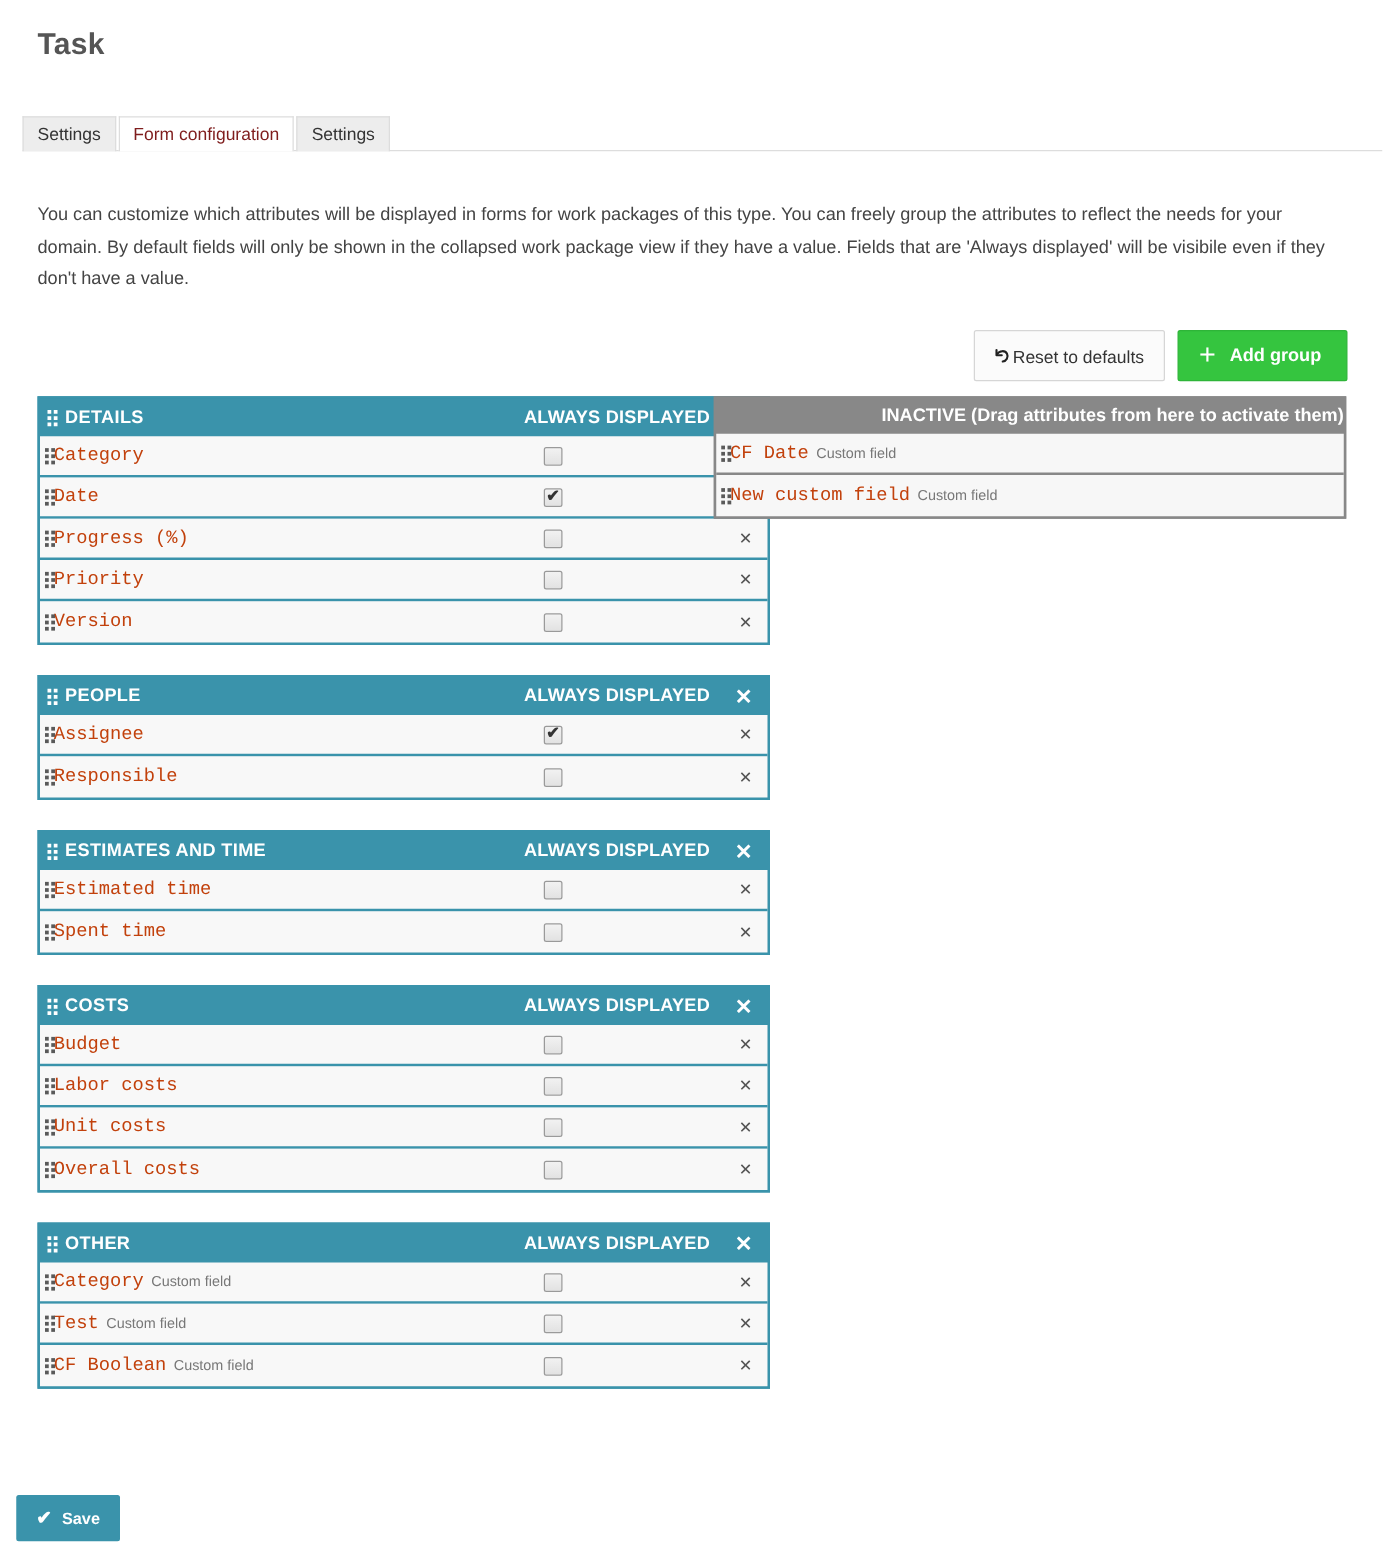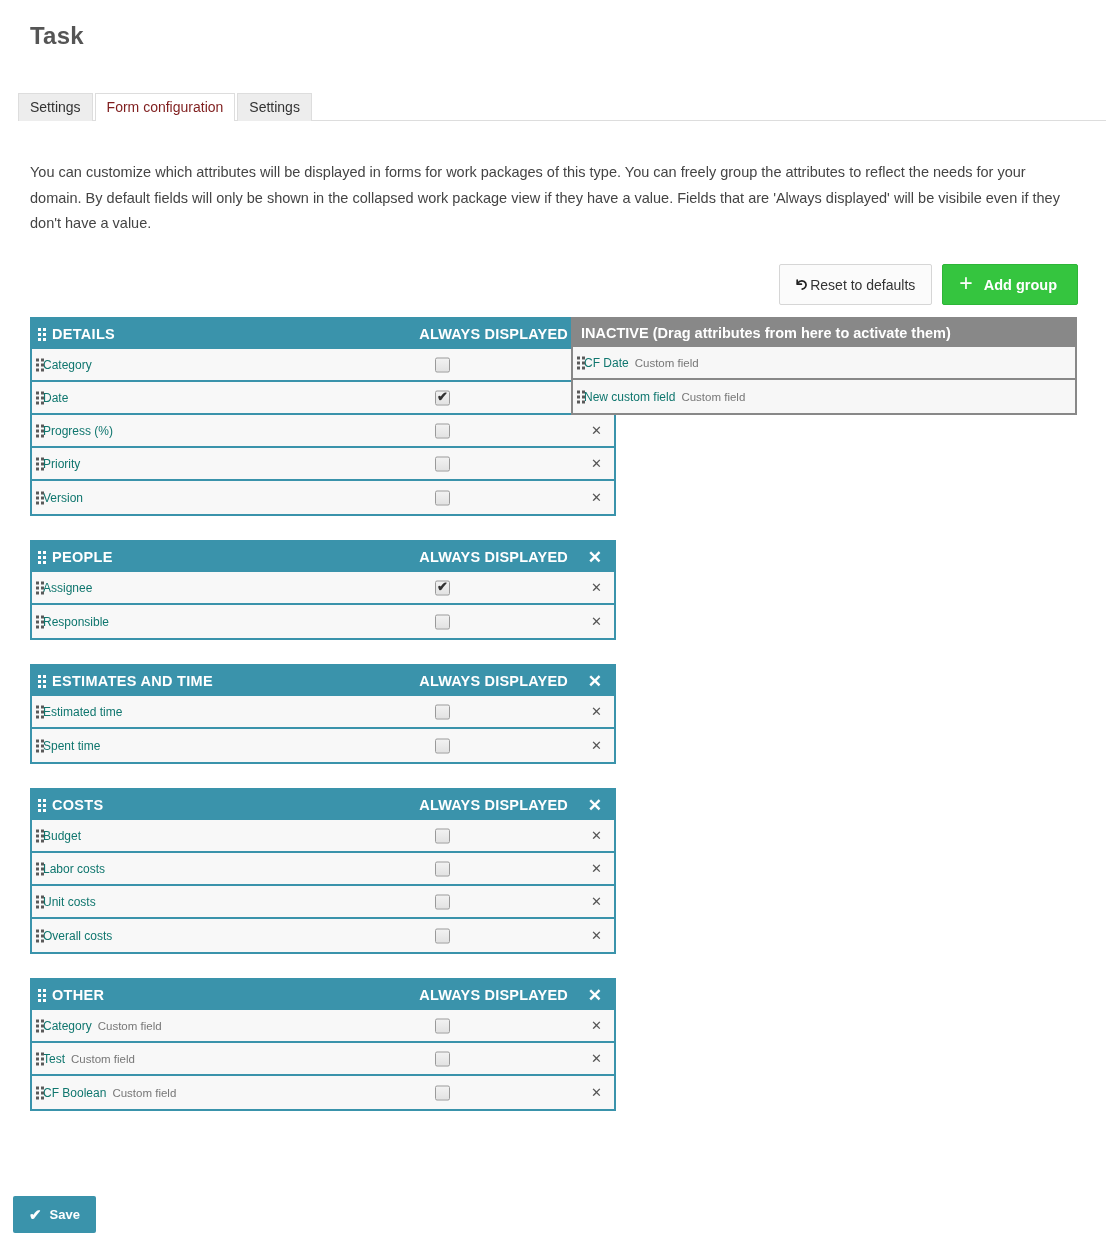--- a/index.html
+++ b/index.html
@@ -167,23 +167,24 @@
     position: relative;
     height: 33px;
     background: #f8f8f8;
     display: flex;
     align-items: center;
     border-bottom: 2px solid #3a93ab;
   }
   .attr-row:last-child { border-bottom: none; }
   .attr-label {
     margin-left: 11px;
-    font-size: 12px;
-    color: #0f766e;
+    font-size: 15px;
+    color: #c2410c;
     white-space: nowrap;
+    font-family: Liberation Mono, monospace;
   }
   .attr-sub {
     margin-left: 6px;
     font-size: 11.5px;
     color: #777777;
     white-space: nowrap;
   }
   .attr-check {
     position: absolute;
     left: 403px;
@@ -242,20 +243,21 @@
 
   
   .group.inactive {
     border: 2px solid #888888;
     background: #888888;
   }
   .group.inactive .group-head {
     background: #888888;
     height: 28px;
     padding-left: 8px;
+    justify-content: flex-end;
   }
   .group.inactive .inactive-title {
     font-size: 14.5px;
     font-weight: bold;
     color: #ffffff;
   }
   .group.inactive .attr-row {
     border-bottom: 2px solid #888888;
     height: 33px;
     background: #f7f7f7;

